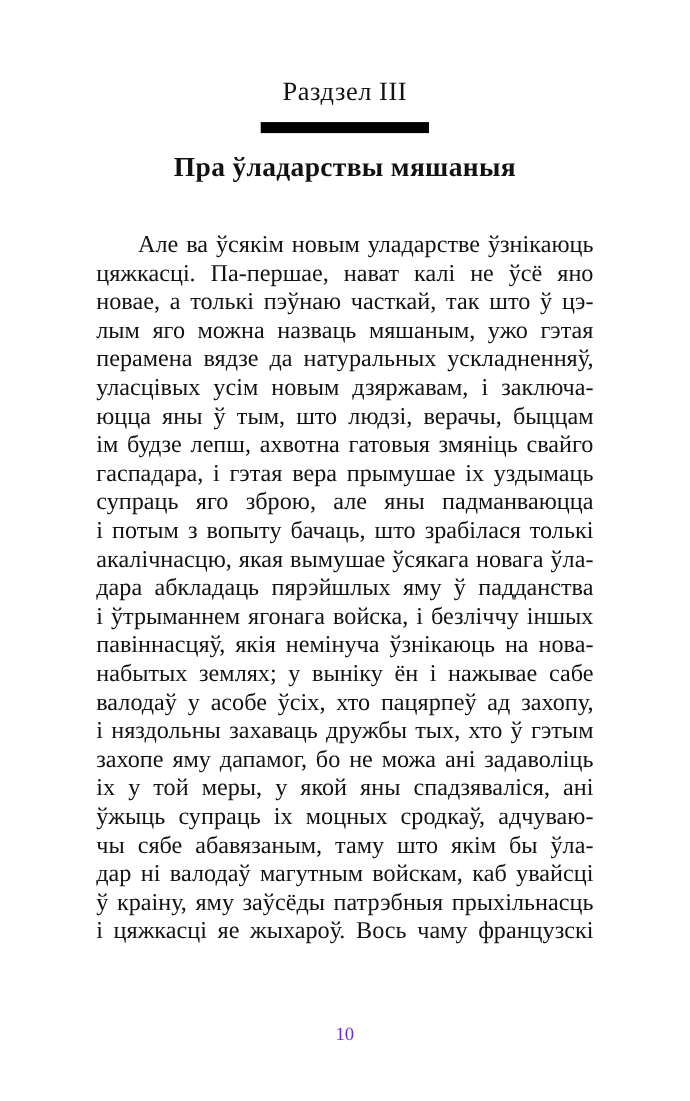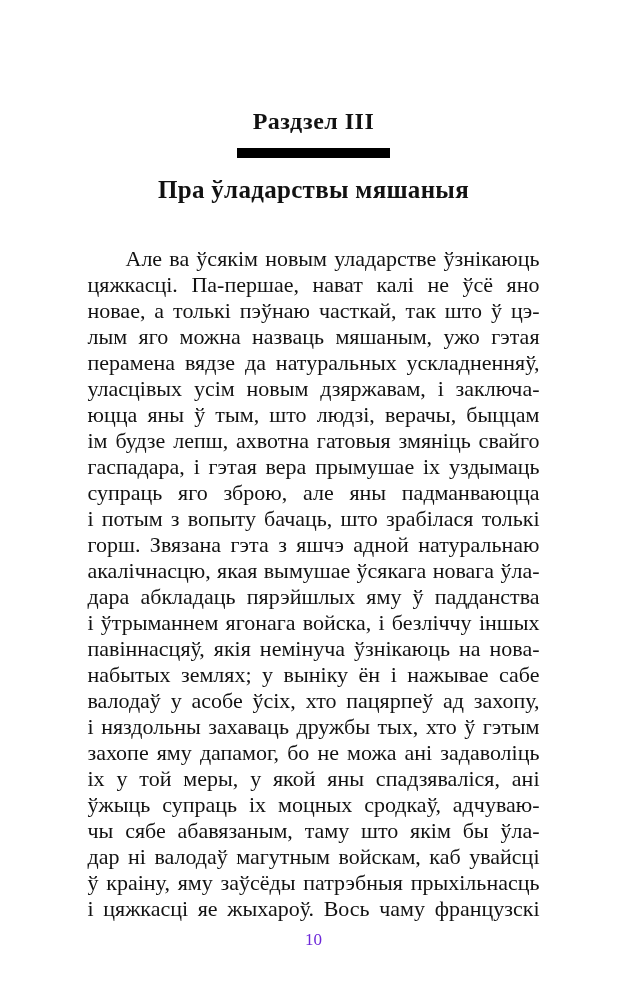--- a/index.html
+++ b/index.html
@@ -11,24 +11,24 @@
     position: relative;
     width: 627px;
     height: 1001px;
     background: #ffffff;
     font-family: "Liberation Serif", "DejaVu Serif", serif;
     color: #121212;
     overflow: hidden;
     box-sizing: border-box;
   }
   .chapter-heading {
-    margin-top: 108px;
+    margin-top: 71px;
     text-align: center;
     font-size: 24px;
-    font-weight: bold;
+    font-weight: normal;
     letter-spacing: 0.5px;
   }
   .chapter-rule {
     width: 153px;
     height: 10px;
     background: #000000;
     margin: 13px auto 0 auto;
   }
   .section-title {
     margin-top: 18px;
@@ -77,21 +77,20 @@
       <div class="line">цяжкасці. Па-першае, нават калі не ўсё яно</div>
       <div class="line">новае, а толькі пэўнаю часткай, так што ў цэ-</div>
       <div class="line">лым яго можна назваць мяшаным, ужо гэтая</div>
       <div class="line">перамена вядзе да натуральных ускладненняў,</div>
       <div class="line">уласцівых усім новым дзяржавам, і заключа-</div>
       <div class="line">юцца яны ў тым, што людзі, верачы, быццам</div>
       <div class="line">ім будзе лепш, ахвотна гатовыя змяніць свайго</div>
       <div class="line">гаспадара, і гэтая вера прымушае іх уздымаць</div>
       <div class="line">супраць яго зброю, але яны падманваюцца</div>
       <div class="line">і потым з вопыту бачаць, што зрабілася толькі</div>
-      <div class="line">горш. Звязана гэта з яшчэ адной натуральнаю</div>
       <div class="line">акалічнасцю, якая вымушае ўсякага новага ўла-</div>
       <div class="line">дара абкладаць пярэйшлых яму ў падданства</div>
       <div class="line">і ўтрыманнем ягонага войска, і безліччу іншых</div>
       <div class="line">павіннасцяў, якія немінуча ўзнікаюць на нова-</div>
       <div class="line">набытых землях; у выніку ён і нажывае сабе</div>
       <div class="line">валодаў у асобе ўсіх, хто пацярпеў ад захопу,</div>
       <div class="line">і няздольны захаваць дружбы тых, хто ў гэтым</div>
       <div class="line">захопе яму дапамог, бо не можа ані задаволіць</div>
       <div class="line">іх у той меры, у якой яны спадзяваліся, ані</div>
       <div class="line">ўжыць супраць іх моцных сродкаў, адчуваю-</div>

